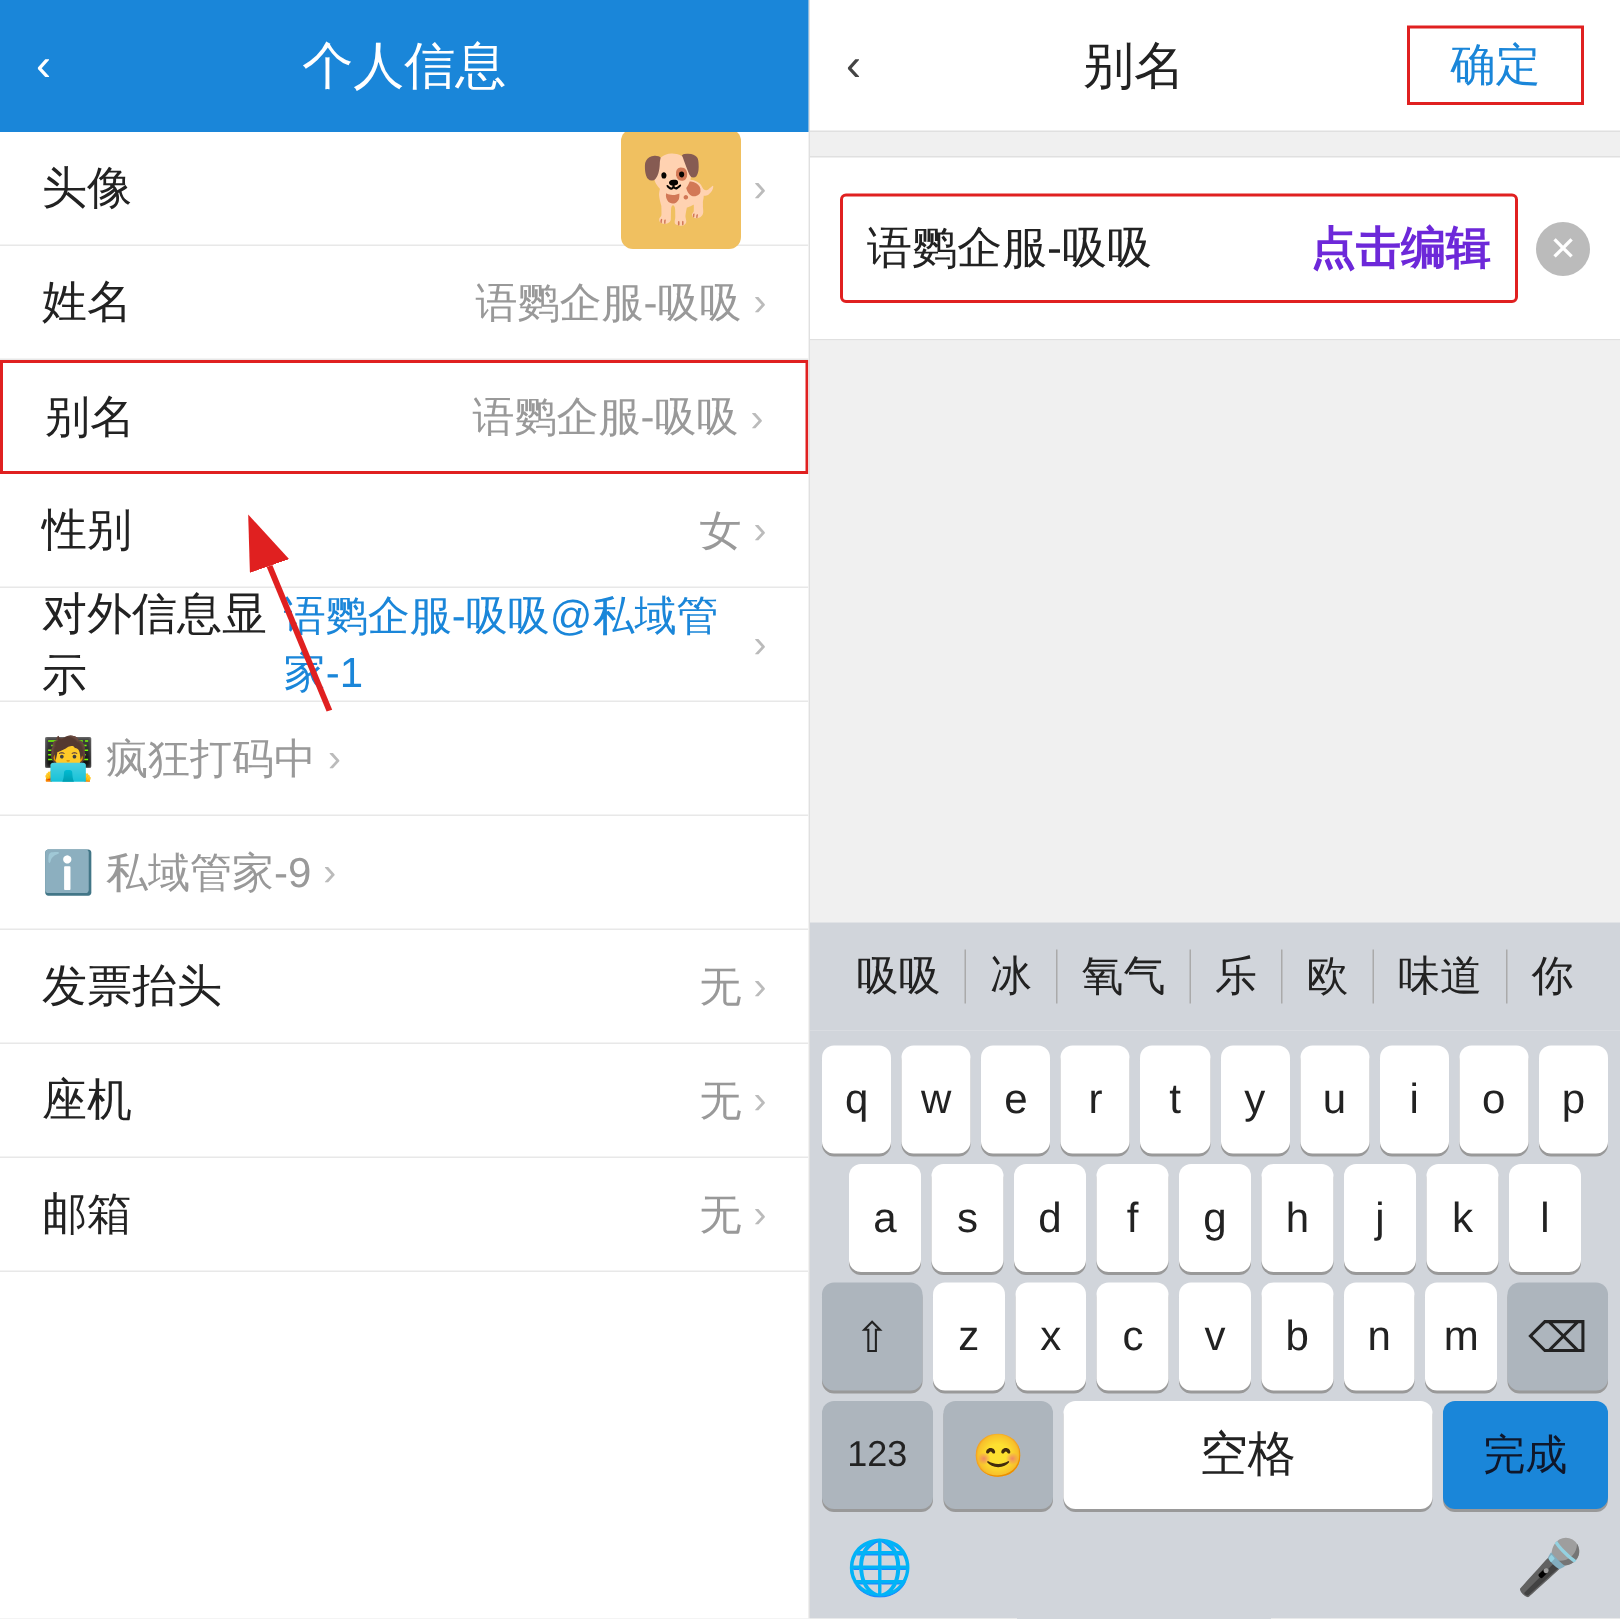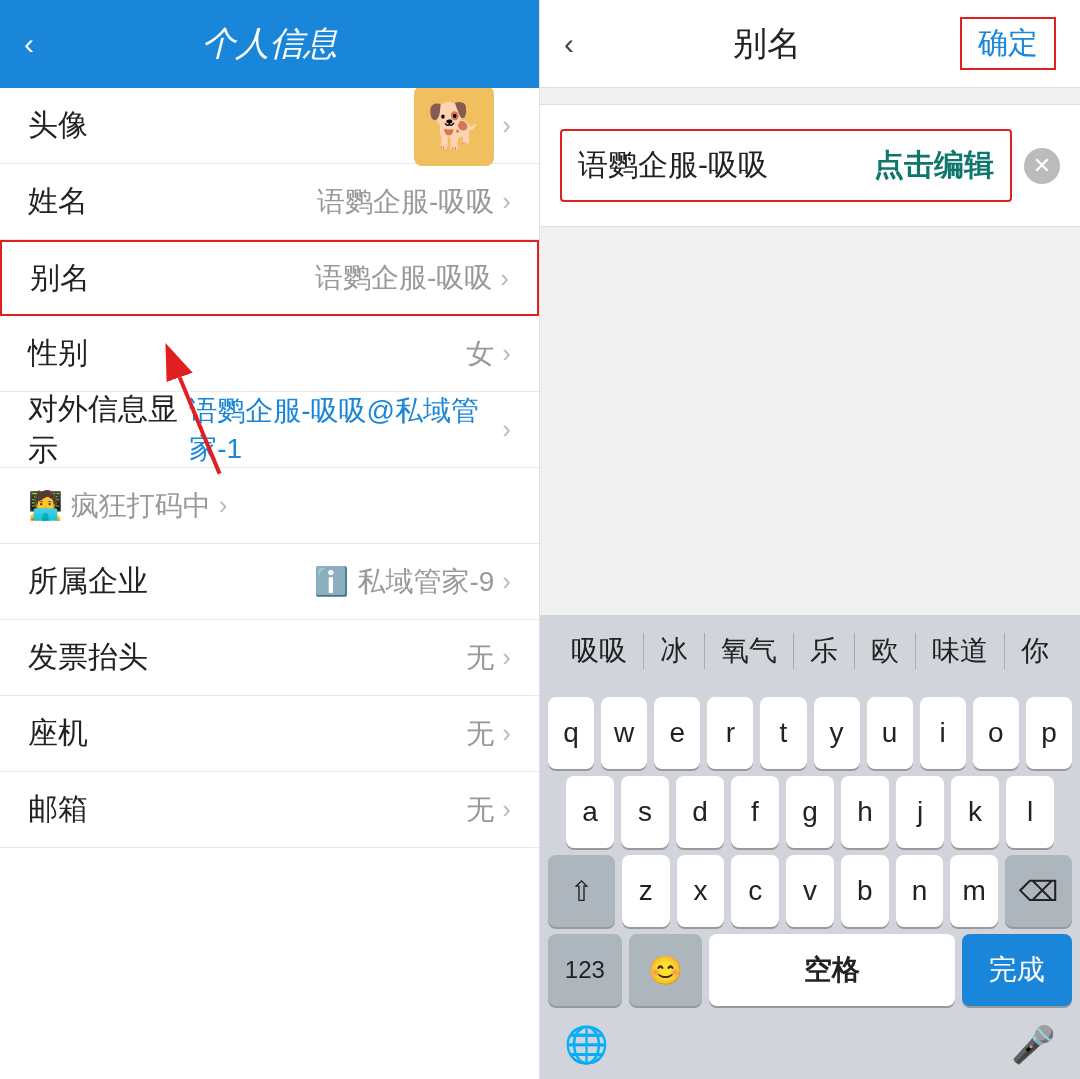--- a/index.html
+++ b/index.html
@@ -35,21 +35,20 @@
       position: absolute;
       left: 24px;
       color: #fff;
       font-size: 30px;
       cursor: pointer;
     }
     .left-header .title {
       color: #fff;
       font-size: 34px;
       font-weight: 500;
-      font-style: italic;
     }
 
     .profile-list {
       flex: 1;
       overflow-y: auto;
       background: #f7f7f7;
     }
 
     .profile-item {
       background: #fff;
@@ -121,21 +120,21 @@
     }
     .right-header .title {
       font-size: 34px;
       font-weight: 500;
       color: #222;
     }
     .right-header .confirm-btn {
       color: #1a86d9;
       font-size: 30px;
       border: 2px solid #e02020;
-      padding: 4px 16px;
+      padding: 4px 27px;
       cursor: pointer;
       font-weight: 500;
     }
 
     
     .input-area {
       background: #fff;
       margin: 16px 0 0 0;
       padding: 24px 20px;
       display: flex;
@@ -152,21 +151,21 @@
       display: flex;
       align-items: center;
       justify-content: space-between;
       background: #fff;
     }
     .input-text {
       font-size: 30px;
       color: #222;
     }
     .edit-hint {
-      color: #0f766e;
+      color: #6d28d9;
       font-size: 30px;
       font-weight: 600;
       margin-left: 4px;
     }
     .clear-btn {
       width: 36px;
       height: 36px;
       border-radius: 50%;
       background: #bbb;
       color: #fff;
@@ -236,21 +235,21 @@
       flex: 1;
       font-weight: 400;
       user-select: none;
     }
     .key.dark {
       background: #adb5bd;
       color: #222;
     }
     .key.blue {
       background: #1a86d9;
-      color: #ffffff;
+      color: #0f172a;
       text-align: right;
     }
 
     
     .arrow-overlay {
       position: absolute;
       top: 0; left: 0;
       width: 100%;
       height: 100%;
       pointer-events: none;
@@ -313,21 +312,20 @@
       </div>
 
       <div class="profile-item">
         <div class="item-value">
           <span>🧑‍💻 疯狂打码中</span>
           <span class="chevron">›</span>
         </div>
       </div>
 
       <div class="profile-item">
-        <span class="item-label">所属企业</span>
         <div class="item-value">
           <span>ℹ️ 私域管家-9</span>
           <span class="chevron">›</span>
         </div>
       </div>
 
       <div class="profile-item">
         <span class="item-label">发票抬头</span>
         <div class="item-value">
           <span>无</span>
@@ -436,21 +434,21 @@
       <div class="key">v</div>
       <div class="key">b</div>
       <div class="key">n</div>
       <div class="key">m</div>
       <div class="key dark" style="flex:1.4;">⌫</div>
     </div>
 
     <div class="key-row">
       <div class="key dark" style="flex:1.2; font-size:24px;">123</div>
       <div class="key dark" style="flex:1.2;">😊</div>
-      <div class="key" style="flex:4; font-size:28px;font-weight:bold;">空格</div>
+      <div class="key" style="flex:4; font-size:32px;">空格</div>
       <div class="key blue" style="flex:1.8; font-size:28px;">完成</div>
     </div>
 
     <div style="display:flex; justify-content:space-between; align-items:center; padding: 8px 16px 4px; height:60px;">
       <span style="font-size:36px; cursor:pointer;">🌐</span>
       <span style="font-size:36px; cursor:pointer;">🎤</span>
     </div>
   </div>
 </div>
 

